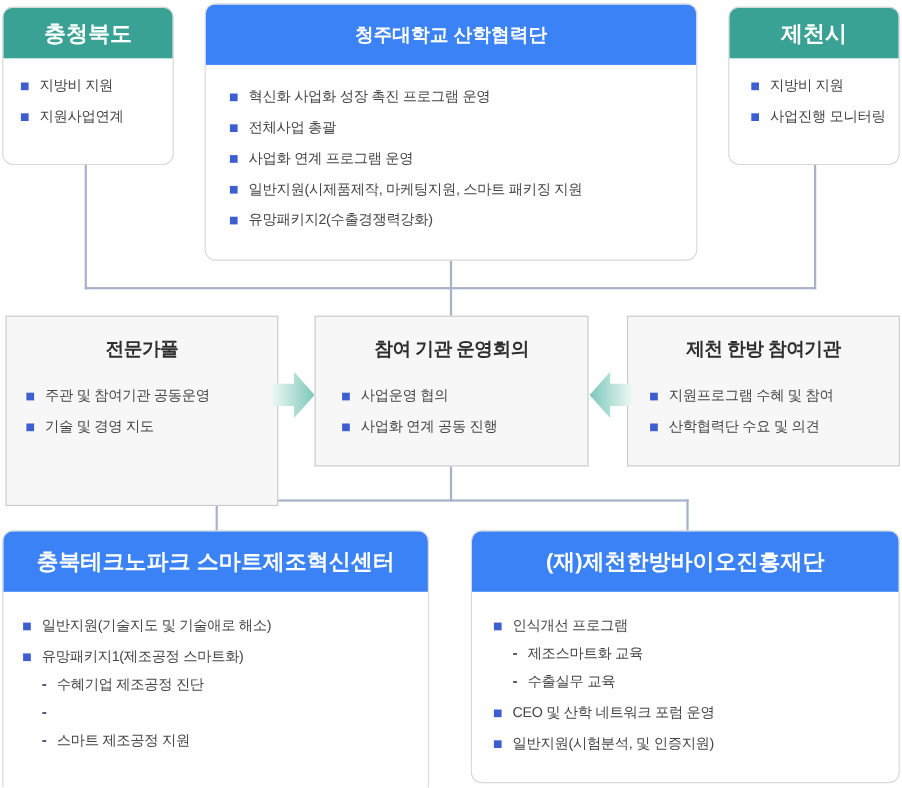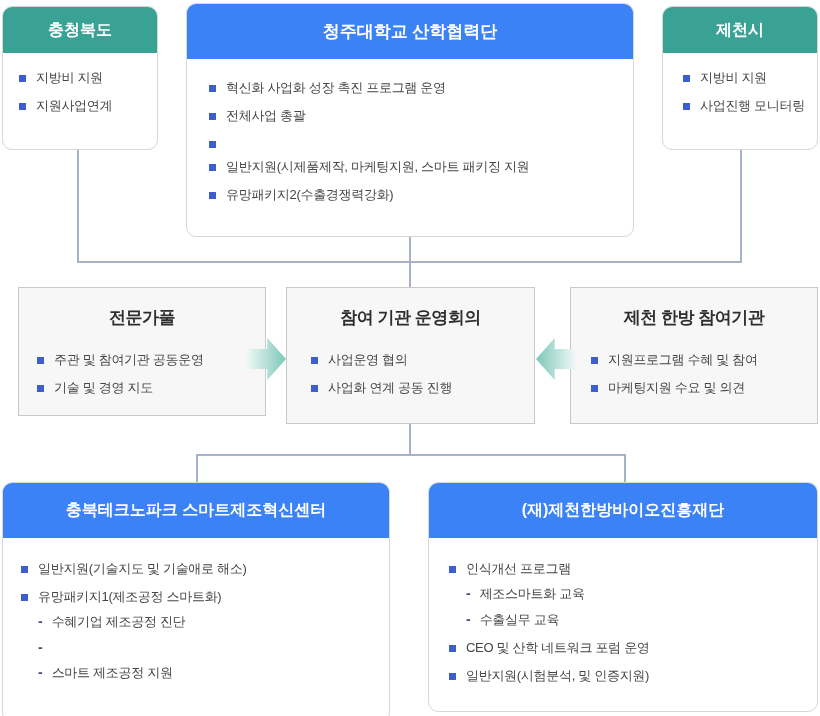--- a/index.html
+++ b/index.html
@@ -8,21 +8,21 @@
   .canvas { position:relative; width:820px; height:716px; background:#fff; overflow:hidden; }
 
   
   .line { position:absolute; background:#a8b1ca; }
 
   
   .card { position:absolute; background:#fff; border:1px solid #d8d8d8; border-radius:10px; overflow:hidden; }
   .hd { display:flex; align-items:center; justify-content:center; color:#fff; font-weight:bold; }
   .hd.teal { background:#3aa294; }
   .hd.navy { background:#3b82f6; }
-  .hd.f16 { font-size:16px;text-align:center; }
+  .hd.f16 { font-size:20px;text-align:center; }
   .hd.f17 { font-size:17px; }
 
   
   .graybox { position:absolute; background:#f7f7f7; border:1px solid #c9c9c9; }
   .gttl { text-align:center; font-weight:bold; font-size:17px; color:#2e2e2e; padding-top:18px; letter-spacing:-0.5px; }
 
   
   ul { list-style:none; }
   .blist { display:block; }
   .blist > li { margin-bottom:10px; }
@@ -83,20 +83,21 @@
         </li>
         <li>
           <div class="row">
             <span class="sq"></span>
             <span class="txt">전체사업 총괄</span>
           </div>
         </li>
         <li>
           <div class="row">
             <span class="sq"></span>
+            <span class="txt">사업화 연계 프로그램 운영</span>
           </div>
         </li>
         <li>
           <div class="row">
             <span class="sq"></span>
             <span class="txt">일반지원(시제품제작, 마케팅지원, 스마트 패키징 지원</span>
           </div>
         </li>
         <li>
           <div class="row">
@@ -118,21 +119,21 @@
         </li>
         <li>
           <div class="row">
             <span class="sq"></span>
             <span class="txt">사업진행 모니터링</span>
           </div>
         </li>
       </ul>
   </div>
 
-  <div class="graybox" style="left:18px; top:287px; width:248px; height:129px">
+  <div class="graybox" style="left:5px; top:287px; width:248px; height:173px">
     <div class="gttl">전문가풀</div>
     <ul class="blist" style="padding:22px 6px 0 18px">
         <li>
           <div class="row">
             <span class="sq"></span>
             <span class="txt">주관 및  참여기관 공동운영</span>
           </div>
         </li>
         <li>
           <div class="row">
@@ -166,21 +167,21 @@
     <ul class="blist" style="padding:22px 4px 0 20px">
         <li>
           <div class="row">
             <span class="sq"></span>
             <span class="txt">지원프로그램 수혜 및 참여</span>
           </div>
         </li>
         <li>
           <div class="row">
             <span class="sq"></span>
-            <span class="txt">마케팅지원 수요 및 의견</span>
+            <span class="txt">산학협력단 수요 및 의견</span>
           </div>
         </li>
       </ul>
   </div>
 
   <div class="arrow arrow-right" style="left:247px; top:338px; width:39px; height:42px"></div>
   <div class="arrow arrow-left" style="left:536px; top:338px; width:39px; height:42px"></div>
 
   <div class="card" style="left:2px; top:482px; width:388px; height:241px">
     <div class="hd navy f16" style="height:55px">충북테크노파크 스마트제조혁신센터</div>

